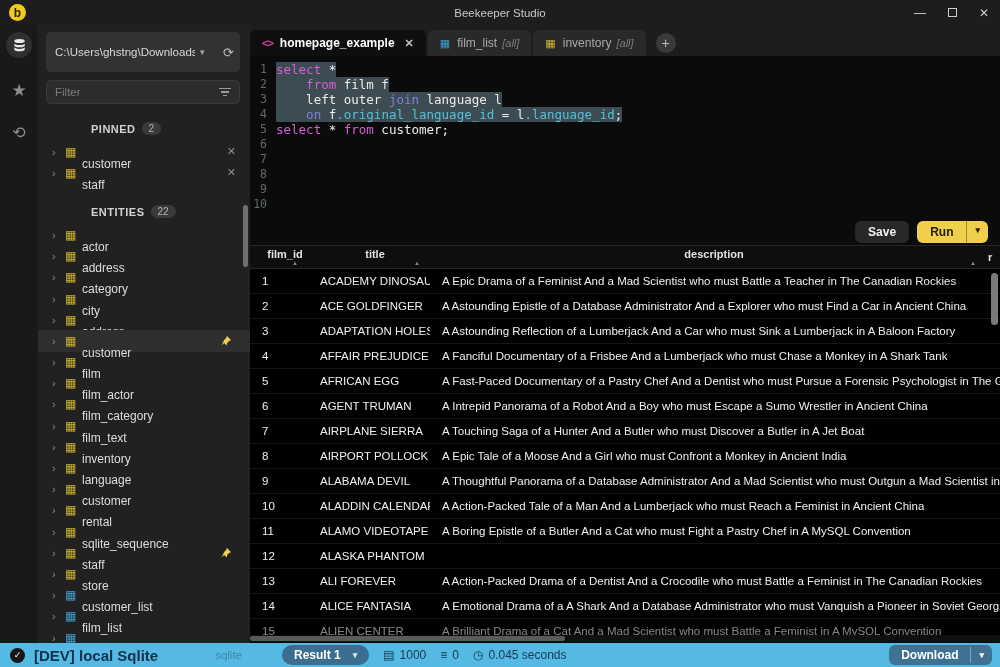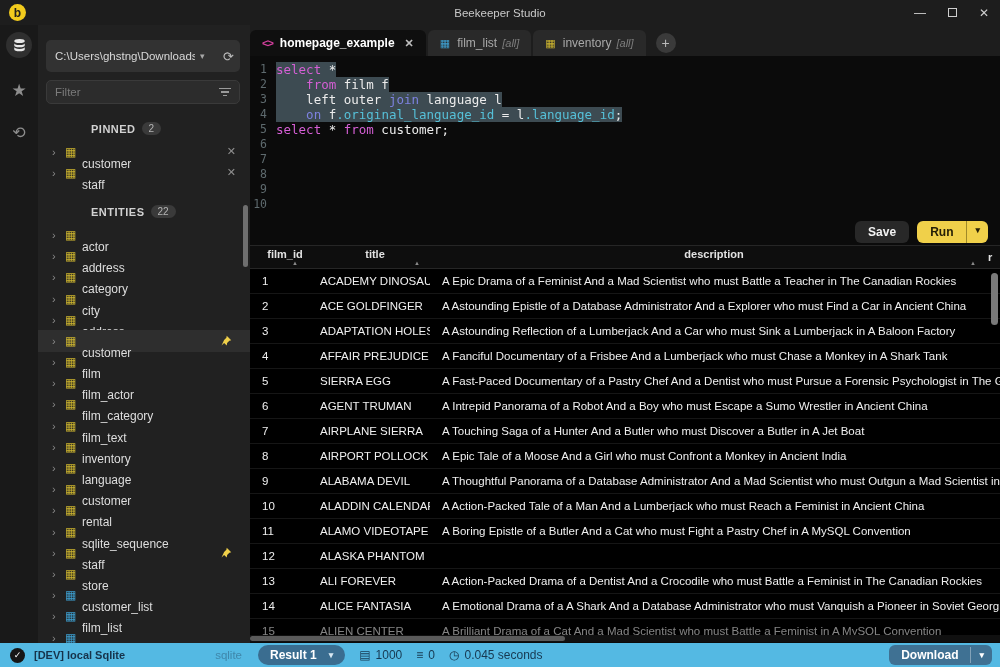--- a/index.html
+++ b/index.html
@@ -19,21 +19,21 @@
   .max-box { width:9px; height:9px; border:1px solid #cfcfcf; display:inline-block; }
 
   
   .app { display:flex; height:618px; }
   .rail { width:38px; background:#191919; display:flex; flex-direction:column; align-items:center; padding-top:7px; }
   .rail-db { width:26px; height:26px; border-radius:50%; background:#2f2f2f; display:flex; align-items:center; justify-content:center; }
   .rail-icon { color:#8d8d8d; margin-top:22px; font-size:17px; }
   .rail-icon.hist { font-size:16px; }
 
   .sidebar { width:212px; background:#212121; position:relative; padding-top:7px; overflow:hidden; }
-  .conn-row { margin:8px 10px 8px 8px; height:32px; background:#323232; border-radius:5px;
+  .conn-row { margin:0 10px 8px 8px; height:40px; background:#323232; border-radius:5px;
               display:flex; align-items:center; padding:0 6px 0 9px; color:#d8d8d8; }
   .conn-text { white-space:nowrap; overflow:hidden; max-width:140px; font-size:11.5px; }
   .caret { color:#a8a8a8; font-size:9px; margin-left:5px; }
   .refresh { margin-left:auto; color:#bdbdbd; font-size:13px; }
   .filter-row { margin:0 10px 10px 8px; height:24px; background:#2c2c2c; border:1px solid #3a3a3a; border-radius:5px;
                 display:flex; align-items:center; padding:0 8px; }
   .filter-ph { color:#7b7b7b; font-size:11.5px; }
   .funnel { margin-left:auto; display:flex; flex-direction:column; gap:2px; align-items:center; }
   .funnel i { display:block; height:1.5px; background:#9a9a9a; }
   .funnel i:nth-child(1){width:12px;} .funnel i:nth-child(2){width:8px;} .funnel i:nth-child(3){width:4px;}
@@ -107,25 +107,25 @@
   .v-scroll { position:absolute; right:2px; top:4px; width:7px; height:52px; background:#7a7a7a; border-radius:4px; }
 
   .h-scroll { height:7px; background:#101010; position:relative; }
   .h-thumb { position:absolute; left:0; top:1px; height:5px; width:315px; background:#5a5a5a; border-radius:3px; }
 
   
   .statusbar { height:24px; background:#54b9e3; display:flex; align-items:center; color:#14344a; }
   .sb-left { width:250px; display:flex; align-items:center; padding:0 8px 0 10px; }
   .check-ic { width:15px; height:15px; border-radius:50%; background:#161616; color:#fff; font-size:9px;
               display:flex; align-items:center; justify-content:center; margin-right:9px; }
-  .sb-conn { font-weight:bold; font-size:11px; color:#16324a; }
+  .sb-conn { font-weight:bold; font-size:15px; color:#16324a; }
   .sb-dbtype { margin-left:auto; color:#4push; color:#3f87ab; font-size:11.5px; }
   .sb-main { flex:1; display:flex; align-items:center; padding:0 8px; gap:14px; }
   .result-pill { background:#3a6d90; color:#fff; font-weight:bold; font-size:12px; border-radius:13px;
-                 padding:3px 12px; display:flex; align-items:center; gap:7px; }
+                 padding:3px 12px; display:flex; align-items:center; gap:7px;margin-left:24px; }
   .result-pill .caret { color:#d8e8f2; }
   .sb-stat { display:flex; align-items:center; gap:5px; font-size:12px; color:#173850; }
   .sb-stat .s-ic { font-size:12px; }
   .sb-dl { margin-left:auto; }
 </style>
 </head>
 <body>
 
 <div class="titlebar">
   <div class="logo">b</div>
@@ -388,21 +388,21 @@
           <div class="cell title">ADAPTATION HOLES</div>
           <div class="cell desc">A Astounding Reflection of a Lumberjack And a Car who must Sink a Lumberjack in A Baloon Factory</div>
         </div>
         <div class="trow">
           <div class="cell id">4</div>
           <div class="cell title">AFFAIR PREJUDICE</div>
           <div class="cell desc">A Fanciful Documentary of a Frisbee And a Lumberjack who must Chase a Monkey in A Shark Tank</div>
         </div>
         <div class="trow">
           <div class="cell id">5</div>
-          <div class="cell title">SIERRA EGG</div>
+          <div class="cell title">AFRICAN EGG</div>
           <div class="cell desc">A Fast-Paced Documentary of a Pastry Chef And a Dentist who must Pursue a Forensic Psychologist in The Gulf of Mexico</div>
         </div>
         <div class="trow">
           <div class="cell id">6</div>
           <div class="cell title">AGENT TRUMAN</div>
           <div class="cell desc">A Intrepid Panorama of a Robot And a Boy who must Escape a Sumo Wrestler in Ancient China</div>
         </div>
         <div class="trow">
           <div class="cell id">7</div>
           <div class="cell title">AIRPLANE SIERRA</div>

